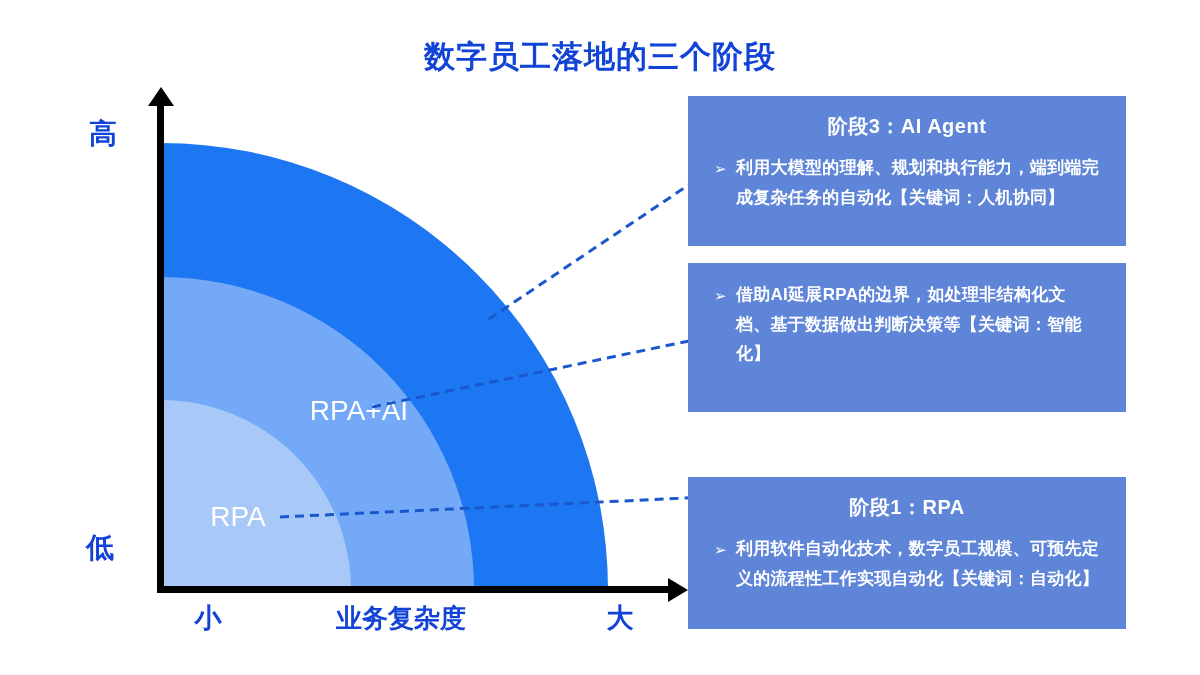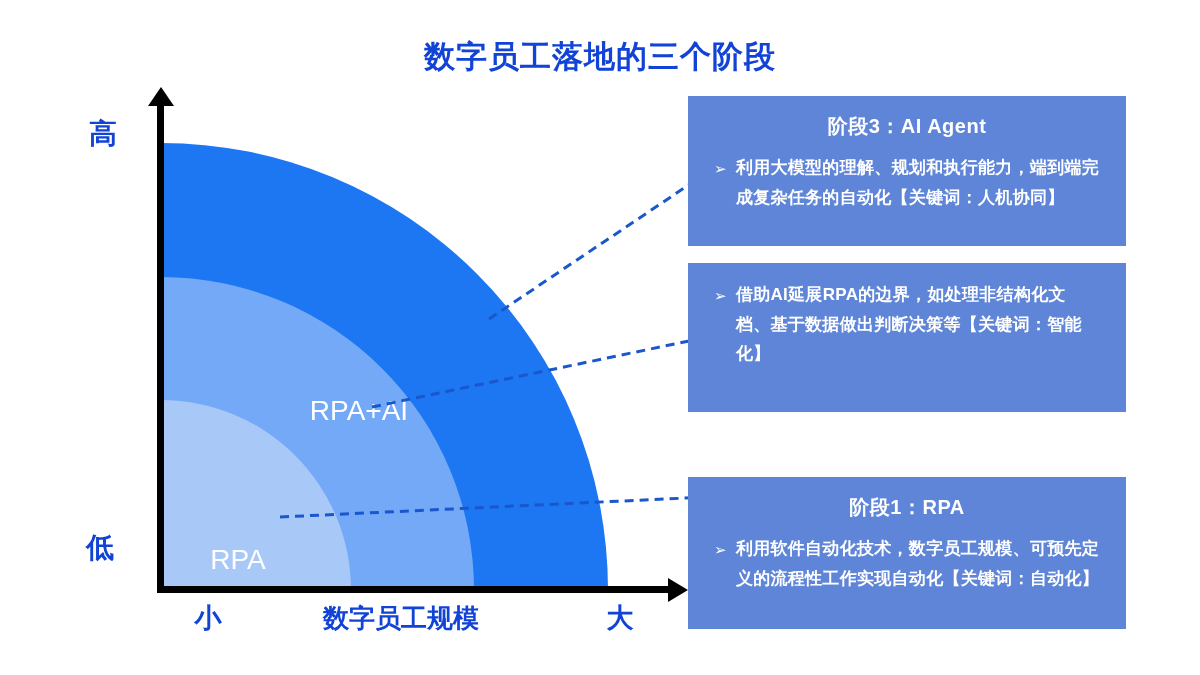--- a/index.html
+++ b/index.html
@@ -38,21 +38,21 @@
   .ring-label {
     position: absolute;
     transform: translate(-50%, -50%);
     color: #ffffff;
     font-weight: 500;
     white-space: nowrap;
     z-index: 5;
   }
   .lbl-ai-agent { left: 420px; top: 320px; font-size: 29px; }
   .lbl-rpa-ai   { left: 315px; top: 411px; font-size: 28px; margin-left: 44px; }
-  .lbl-rpa      { left: 238px; top: 517px; font-size: 28px; margin-top: 43px; }
+  .lbl-rpa      { left: 238px; top: 517px; font-size: 28px; }
 
   
   .axis-y-line {
     position: absolute; left: 157px; top: 103px;
     width: 7px; height: 489px; background: #000; z-index: 4;
   }
   .axis-y-arrow {
     position: absolute; left: 148px; top: 87px;
     width: 0; height: 0;
     border-left: 13px solid transparent;
@@ -146,21 +146,21 @@
   <div class="ring-label lbl-rpa">RPA</div>
 
   <div class="axis-y-line"></div>
   <div class="axis-y-arrow"></div>
   <div class="axis-x-line"></div>
   <div class="axis-x-arrow"></div>
 
   <div class="axis-label lbl-high">高</div>
   <div class="axis-label lbl-low">低</div>
   <div class="axis-label lbl-small">小</div>
-  <div class="axis-label lbl-scale">数字员工规模</div>
+  <div class="axis-label lbl-scale">业务复杂度</div>
   <div class="axis-label lbl-large">大</div>
 
   <svg class="connectors" viewBox="0 0 1200 675" xmlns="http://www.w3.org/2000/svg">
     <line x1="489" y1="319" x2="708" y2="172" stroke="#1a57cc" stroke-width="3" stroke-dasharray="9 6"></line>
     <line x1="372" y1="407" x2="708" y2="337" stroke="#1a57cc" stroke-width="3" stroke-dasharray="9 6"></line>
     <line x1="280" y1="517" x2="708" y2="497" stroke="#1a57cc" stroke-width="3" stroke-dasharray="9 6"></line>
   </svg>
 
   <div class="stage-box box-stage3">
     <div class="stage-title">阶段3：AI Agent</div>

